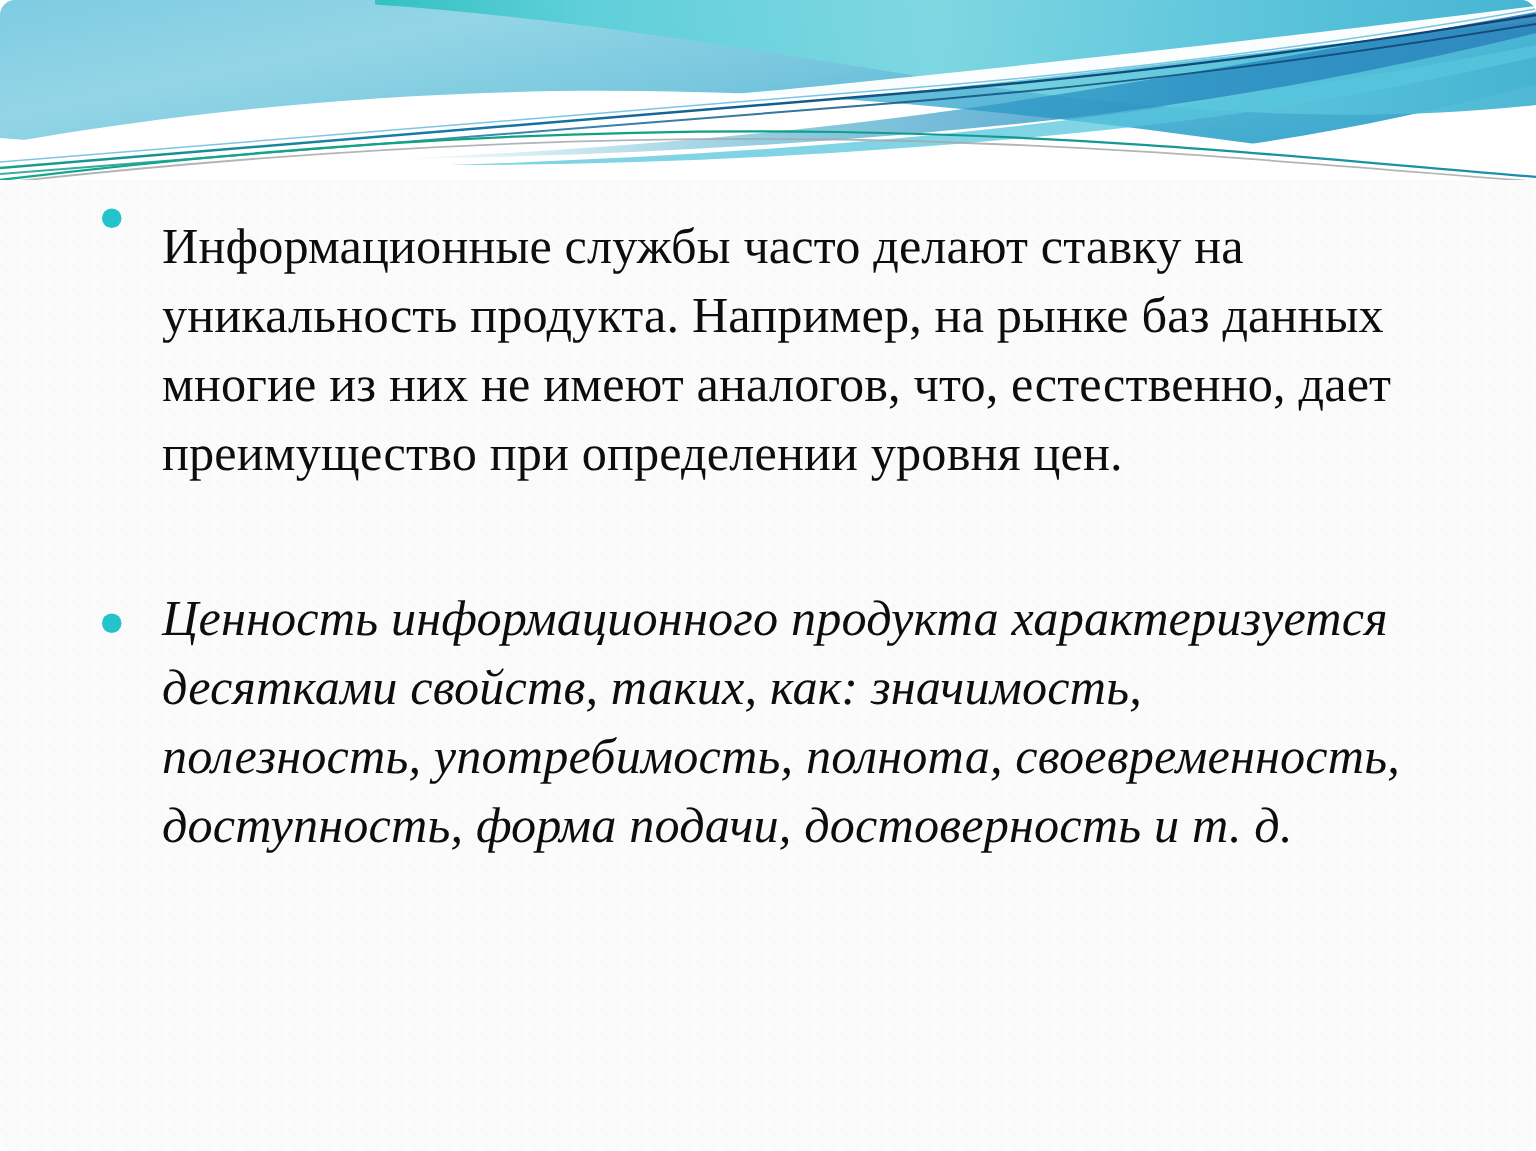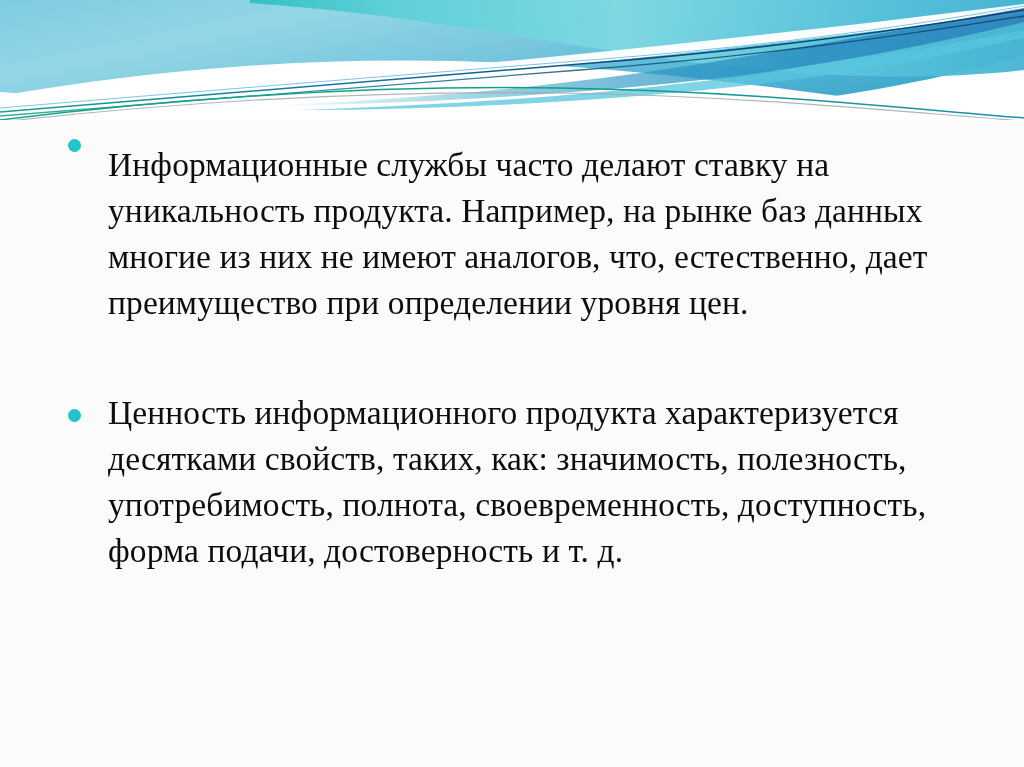--- a/index.html
+++ b/index.html
@@ -16,20 +16,21 @@
   .slide {
     position: relative;
     width: 1024px;
     height: 767px;
     overflow: hidden;
     background-color: #fbfbfb;
     background-image:
       radial-gradient(circle at 0 0, rgba(0,0,0,0.012) 1px, transparent 1.4px),
       radial-gradient(circle at 4px 4px, rgba(0,0,0,0.012) 1px, transparent 1.4px);
     background-size: 8px 8px, 8px 8px;
+    border-radius: 10px;
   }
 
   
   .wave-header {
     position: absolute;
     top: 0;
     left: 0;
     width: 1024px;
     height: 120px;
     pointer-events: none;
@@ -62,20 +63,21 @@
     width: 880px;
     box-sizing: border-box;
     color: #0d0d0d;
     font-size: 33.5px;
     line-height: 46px;
     letter-spacing: 0.1px;
   }
 
   .bullet-item + .bullet-item {
     margin-top: 64px;
+    font-style: italic;
   }
 
   .bullet-marker {
     position: absolute;
     left: 10px;
     top: 19px;
     width: 13px;
     height: 13px;
     border-radius: 50%;
     background: #23c3cb;

